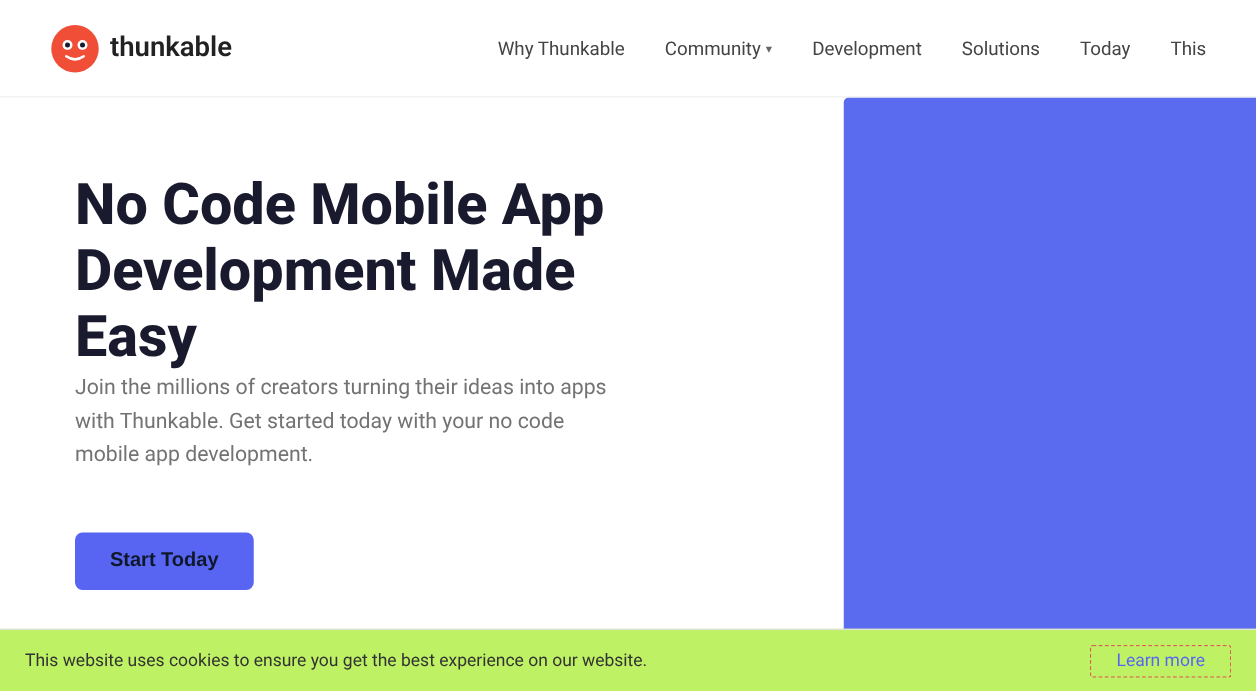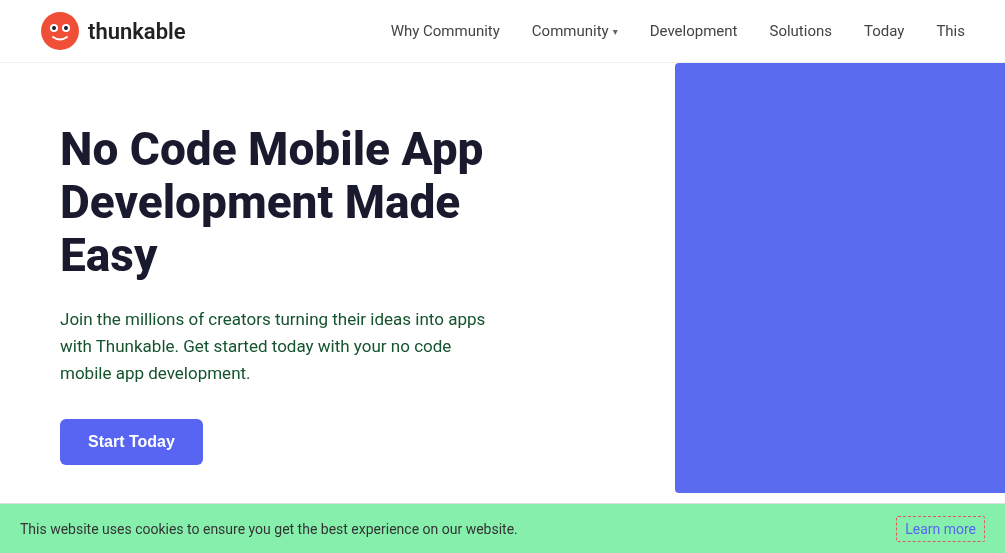--- a/index.html
+++ b/index.html
@@ -16,21 +16,21 @@
       overflow: hidden;
       position: relative;
     }
 
     
     header {
       display: flex;
       align-items: center;
       justify-content: space-between;
       padding: 0 40px;
-      height: 63px;
+      height: 78px;
       border-bottom: 1px solid #f0f0f0;
       background: #fff;
     }
 
     .logo-area {
       display: flex;
       align-items: center;
       gap: 8px;
     }
 
@@ -78,34 +78,33 @@
       padding: 60px 60px 40px 60px;
       max-width: 600px;
       flex-shrink: 0;
     }
 
     .hero-title {
       font-size: 46px;
       font-weight: 800;
       color: #1a1a2e;
       line-height: 1.15;
-      margin-bottom: 24px;
     }
 
     .hero-subtitle {
       font-size: 17px;
-      color: #14532d;
+      color: #737373;
       line-height: 1.6;
-      margin-bottom: 32px;
+      margin-bottom: 48px;
       max-width: 440px;
     }
 
     .start-btn {
       background: #5865f2;
-      color: #ffffff;
+      color: #0f172a;
       border: none;
       padding: 14px 28px;
       border-radius: 6px;
       font-size: 16px;
       font-weight: 600;
       cursor: pointer;
     }
 
     
     .hero-visual {
@@ -118,39 +117,39 @@
       border-radius: 4px 0 0 4px;
     }
 
     
     .cookie-banner {
       position: absolute;
       bottom: 0;
       left: 0;
       right: 0;
       height: 50px;
-      background: #86efac;
+      background: #bef264;
       border-top: 1px solid #e0e0e0;
       display: flex;
       align-items: center;
       padding: 0 20px;
       font-size: 14px;
       color: #333;
       gap: 20px;
     }
 
     .cookie-text {
       flex: 1;
     }
 
     .learn-more-link {
       color: #5865f2;
       text-decoration: none;
       border: 1.5px dashed #e05a5a;
-      padding: 4px 8px;
+      padding: 4px 20px;
       border-radius: 2px;
       cursor: pointer;
       font-size: 14px;
     }
   </style>
 </head>
 <body>
 
 <header>
   <div class="logo-area">
@@ -161,21 +160,21 @@
       <circle cx="26" cy="17" r="4" fill="white"></circle>
       <circle cx="14" cy="17" r="2" fill="#1a1a2e"></circle>
       <circle cx="26" cy="17" r="2" fill="#1a1a2e"></circle>
       <path d="M13 26 Q20 31 27 26" stroke="white" stroke-width="2" fill="none" stroke-linecap="round"></path>
     </svg>
     <span class="logo-text">thunkable</span>
   </div>
 
   <nav>
     <a class="nav-link">
-      <span>Why Community</span>
+      <span>Why Thunkable</span>
     </a>
     <a class="nav-link">
       <span>Community</span>
       <span class="chevron-down">▾</span>
     </a>
     <a class="nav-link">
       <span>Development</span>
     </a>
     <a class="nav-link">
       <span>Solutions</span>

